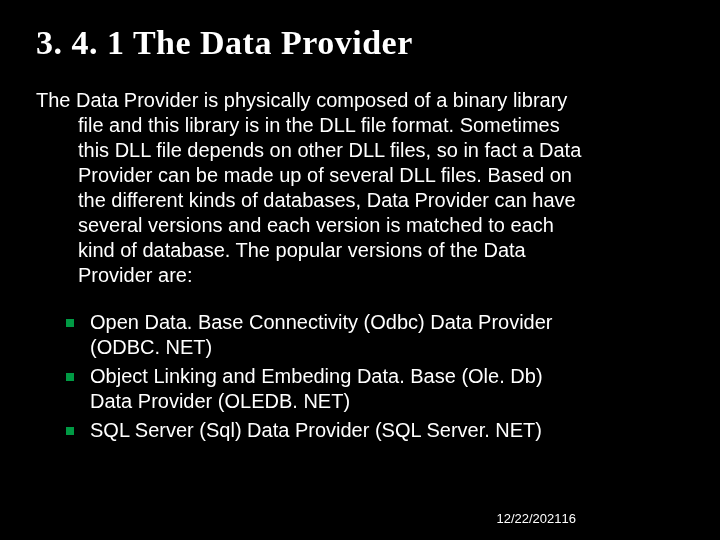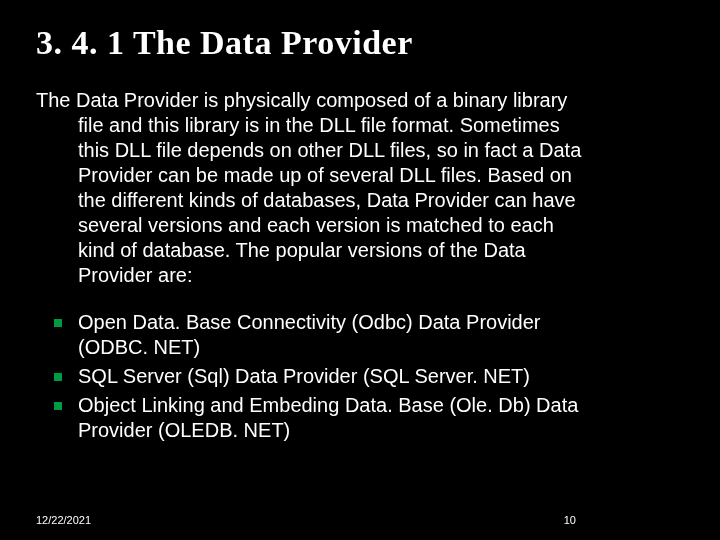--- a/index.html
+++ b/index.html
@@ -31,21 +31,21 @@
     line-height: 1.25;
     margin: 0 0 22px 0;
     padding-left: 42px;
     text-indent: -42px;
   }
   .bold {
     font-weight: normal;
   }
   ul.versions {
     list-style: none;
-    margin: 0;
+    margin: 12px;
     padding: 0 0 0 14px;
   }
   ul.versions li {
     position: relative;
     font-size: 20px;
     line-height: 1.25;
     padding-left: 28px;
     margin-bottom: 4px;
   }
   ul.versions li::before {
@@ -55,47 +55,47 @@
     top: 9px;
     width: 8px;
     height: 8px;
     background: #009a44;
   }
   .footer {
     position: absolute;
     bottom: 14px;
     left: 36px;
     right: 36px;
-    font-size: 11px;
+    font-size: 13px;
     display: flex;
-    justify-content: space-between;
+    justify-content: flex-end;
     color: #fff;
   }
 </style>
 </head>
 <body>
 
 <div class="slide">
 
   <div class="title">3. 4. 1  The Data Provider</div>
 
   <p class="para">
     <span>The </span><span class="bold">Data Provider</span><span> is physically composed of a binary library file and this library is in the </span><span class="bold">DLL</span><span> file format. Sometimes this DLL file depends on other DLL files, so in fact a Data Provider can be made up of several DLL files. Based on the different kinds of databases, Data Provider can have several versions and each version is matched to each kind of database. The popular versions of the Data Provider are:</span>
   </p>
 
   <ul class="versions">
     <li>
       <span class="bold">O</span><span>pen </span><span class="bold">D</span><span>ata. </span><span class="bold">B</span><span>ase </span><span class="bold">C</span><span>onnectivity (</span><span class="bold">Odbc</span><span>) Data Provider (ODBC. NET)</span>
     </li>
     <li>
-      <span class="bold">SQL</span><span> Server (</span><span class="bold">Sql</span><span>) Data Provider (SQL Server. NET)</span>
+      <span class="bold">O</span><span>bject </span><span class="bold">L</span><span>inking and </span><span class="bold">E</span><span>mbeding </span><span class="bold">D</span><span>ata. </span><span class="bold">B</span><span>ase (</span><span class="bold">Ole. Db</span><span>) Data Provider (OLEDB. NET)</span>
     </li>
     <li>
-      <span class="bold">O</span><span>bject </span><span class="bold">L</span><span>inking and </span><span class="bold">E</span><span>mbeding </span><span class="bold">D</span><span>ata. </span><span class="bold">B</span><span>ase (</span><span class="bold">Ole. Db</span><span>) Data Provider (OLEDB. NET)</span>
+      <span class="bold">SQL</span><span> Server (</span><span class="bold">Sql</span><span>) Data Provider (SQL Server. NET)</span>
     </li>
   </ul>
 
   <div class="footer">
     <span>12/22/2021</span>
-    <span>10</span>
+    <span>16</span>
   </div>
 
 </div>
 
 </body></html>

